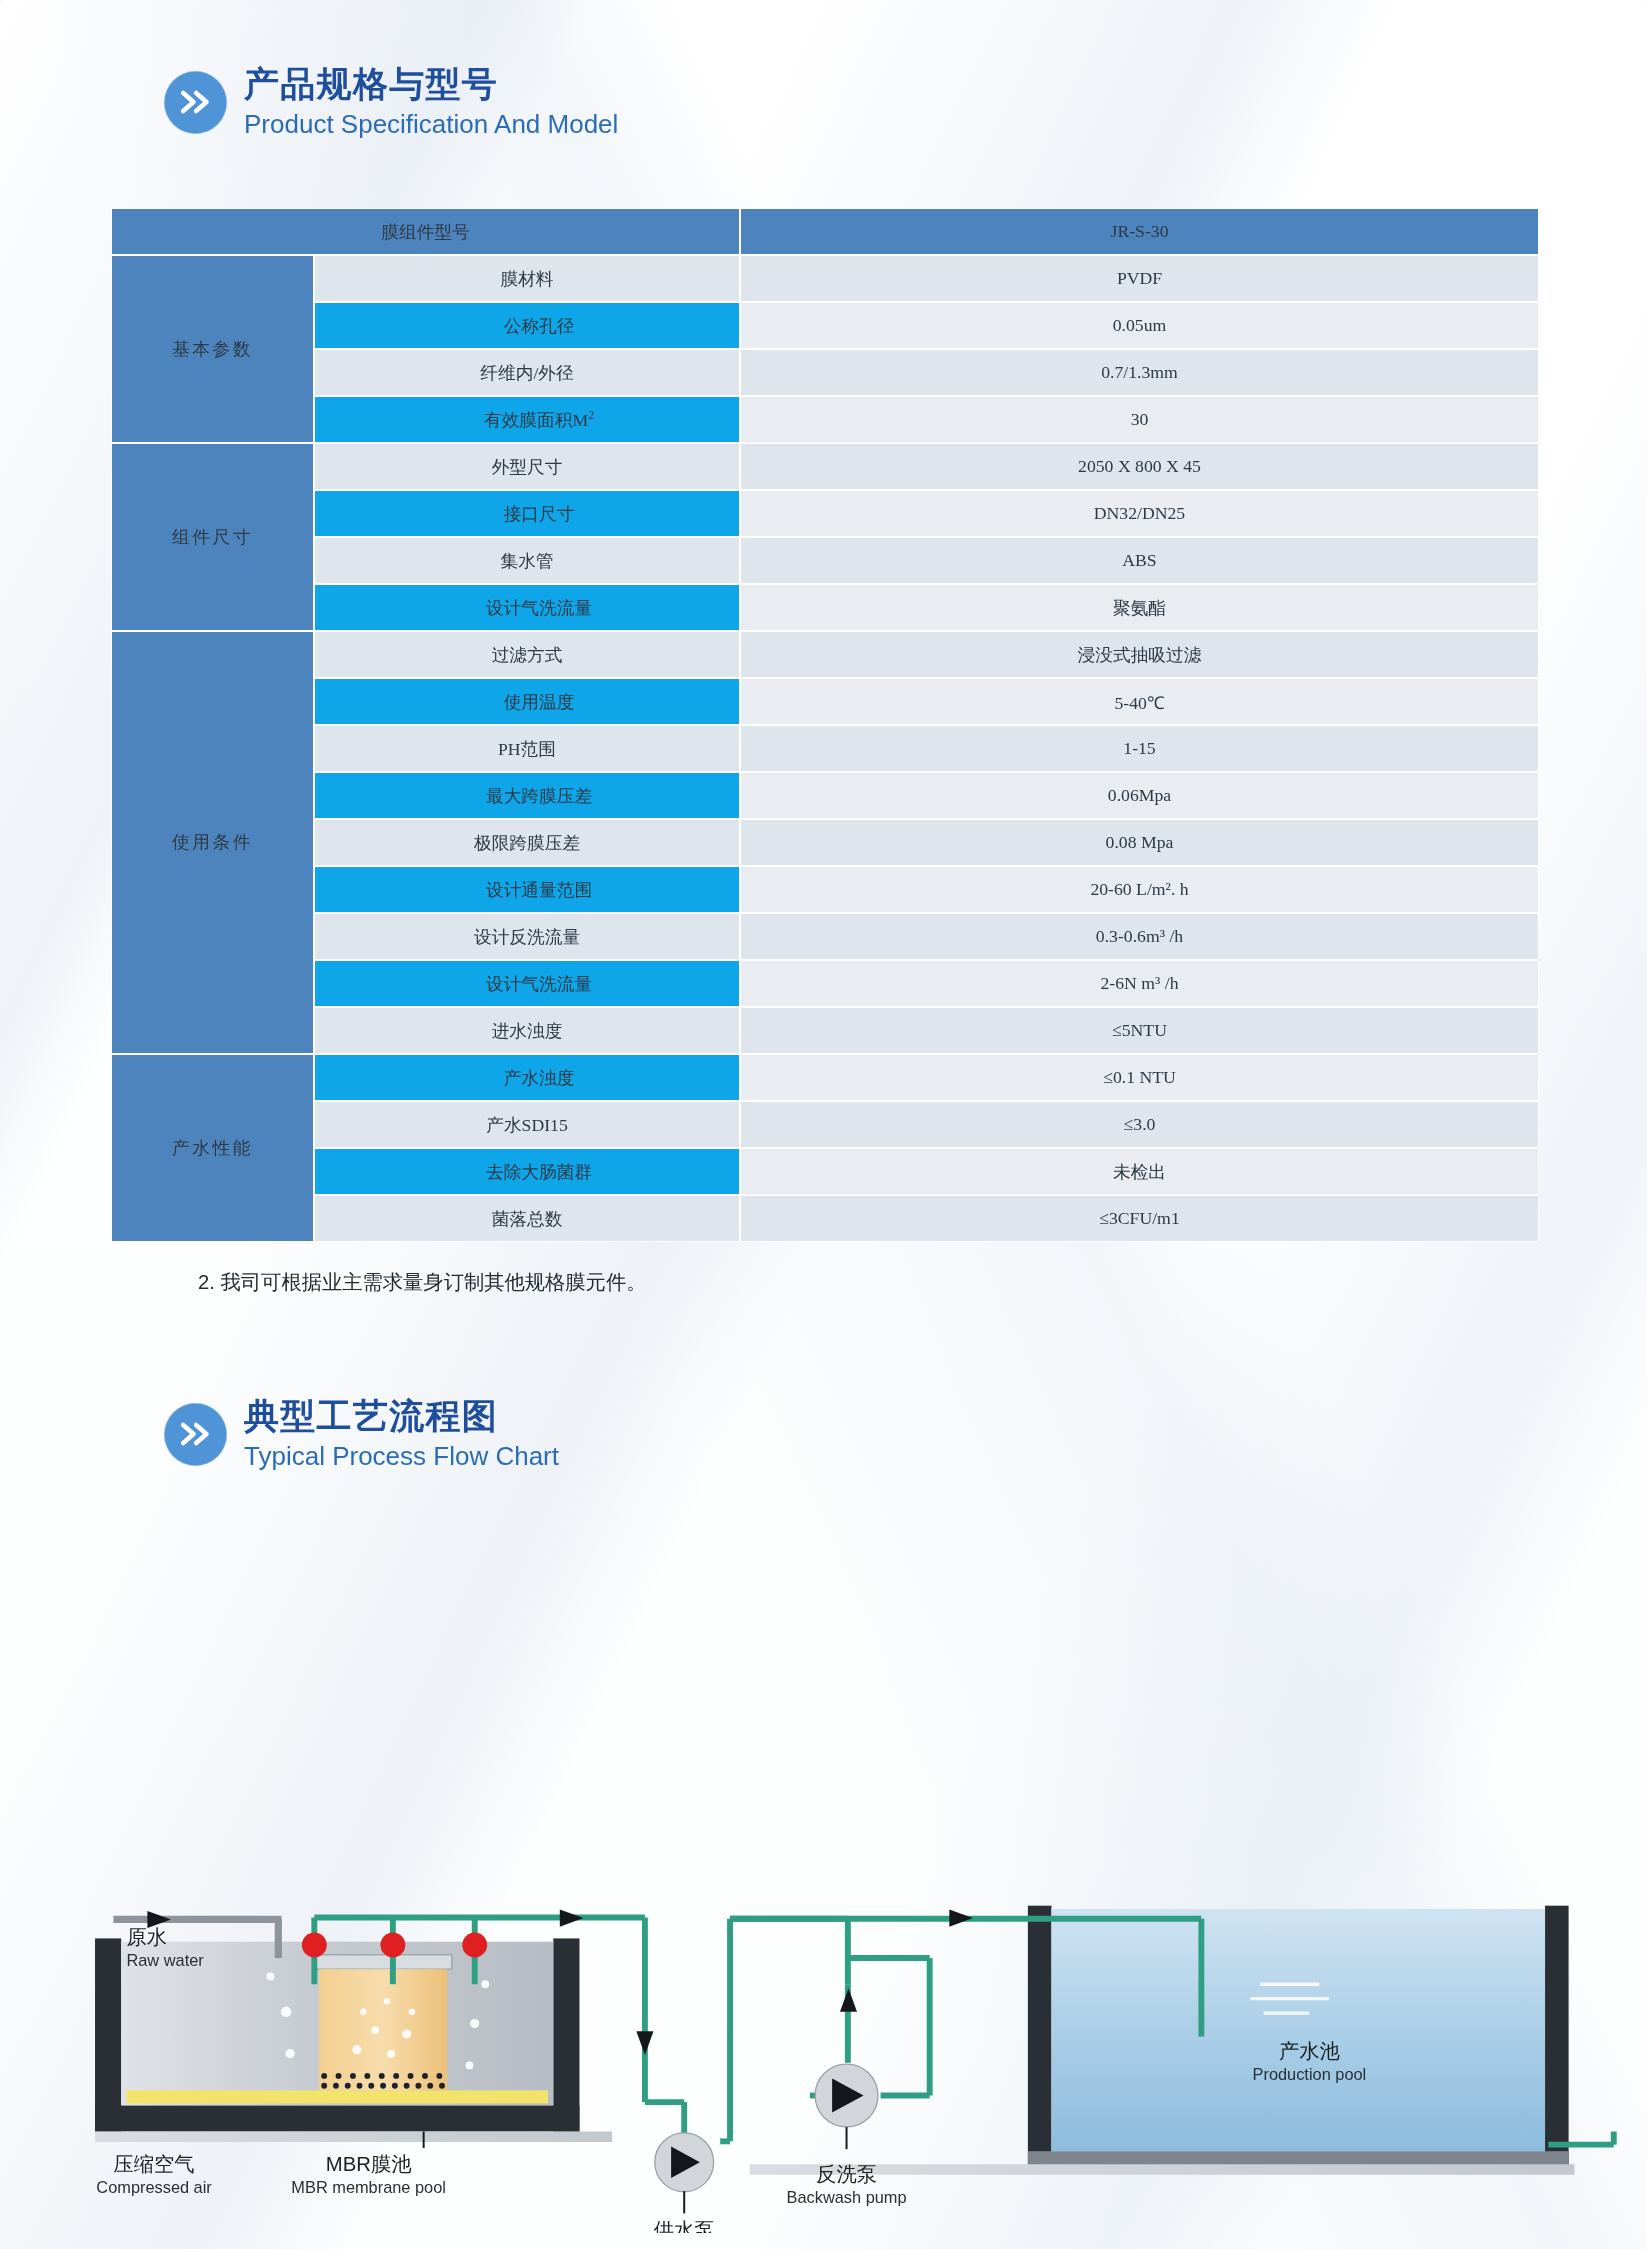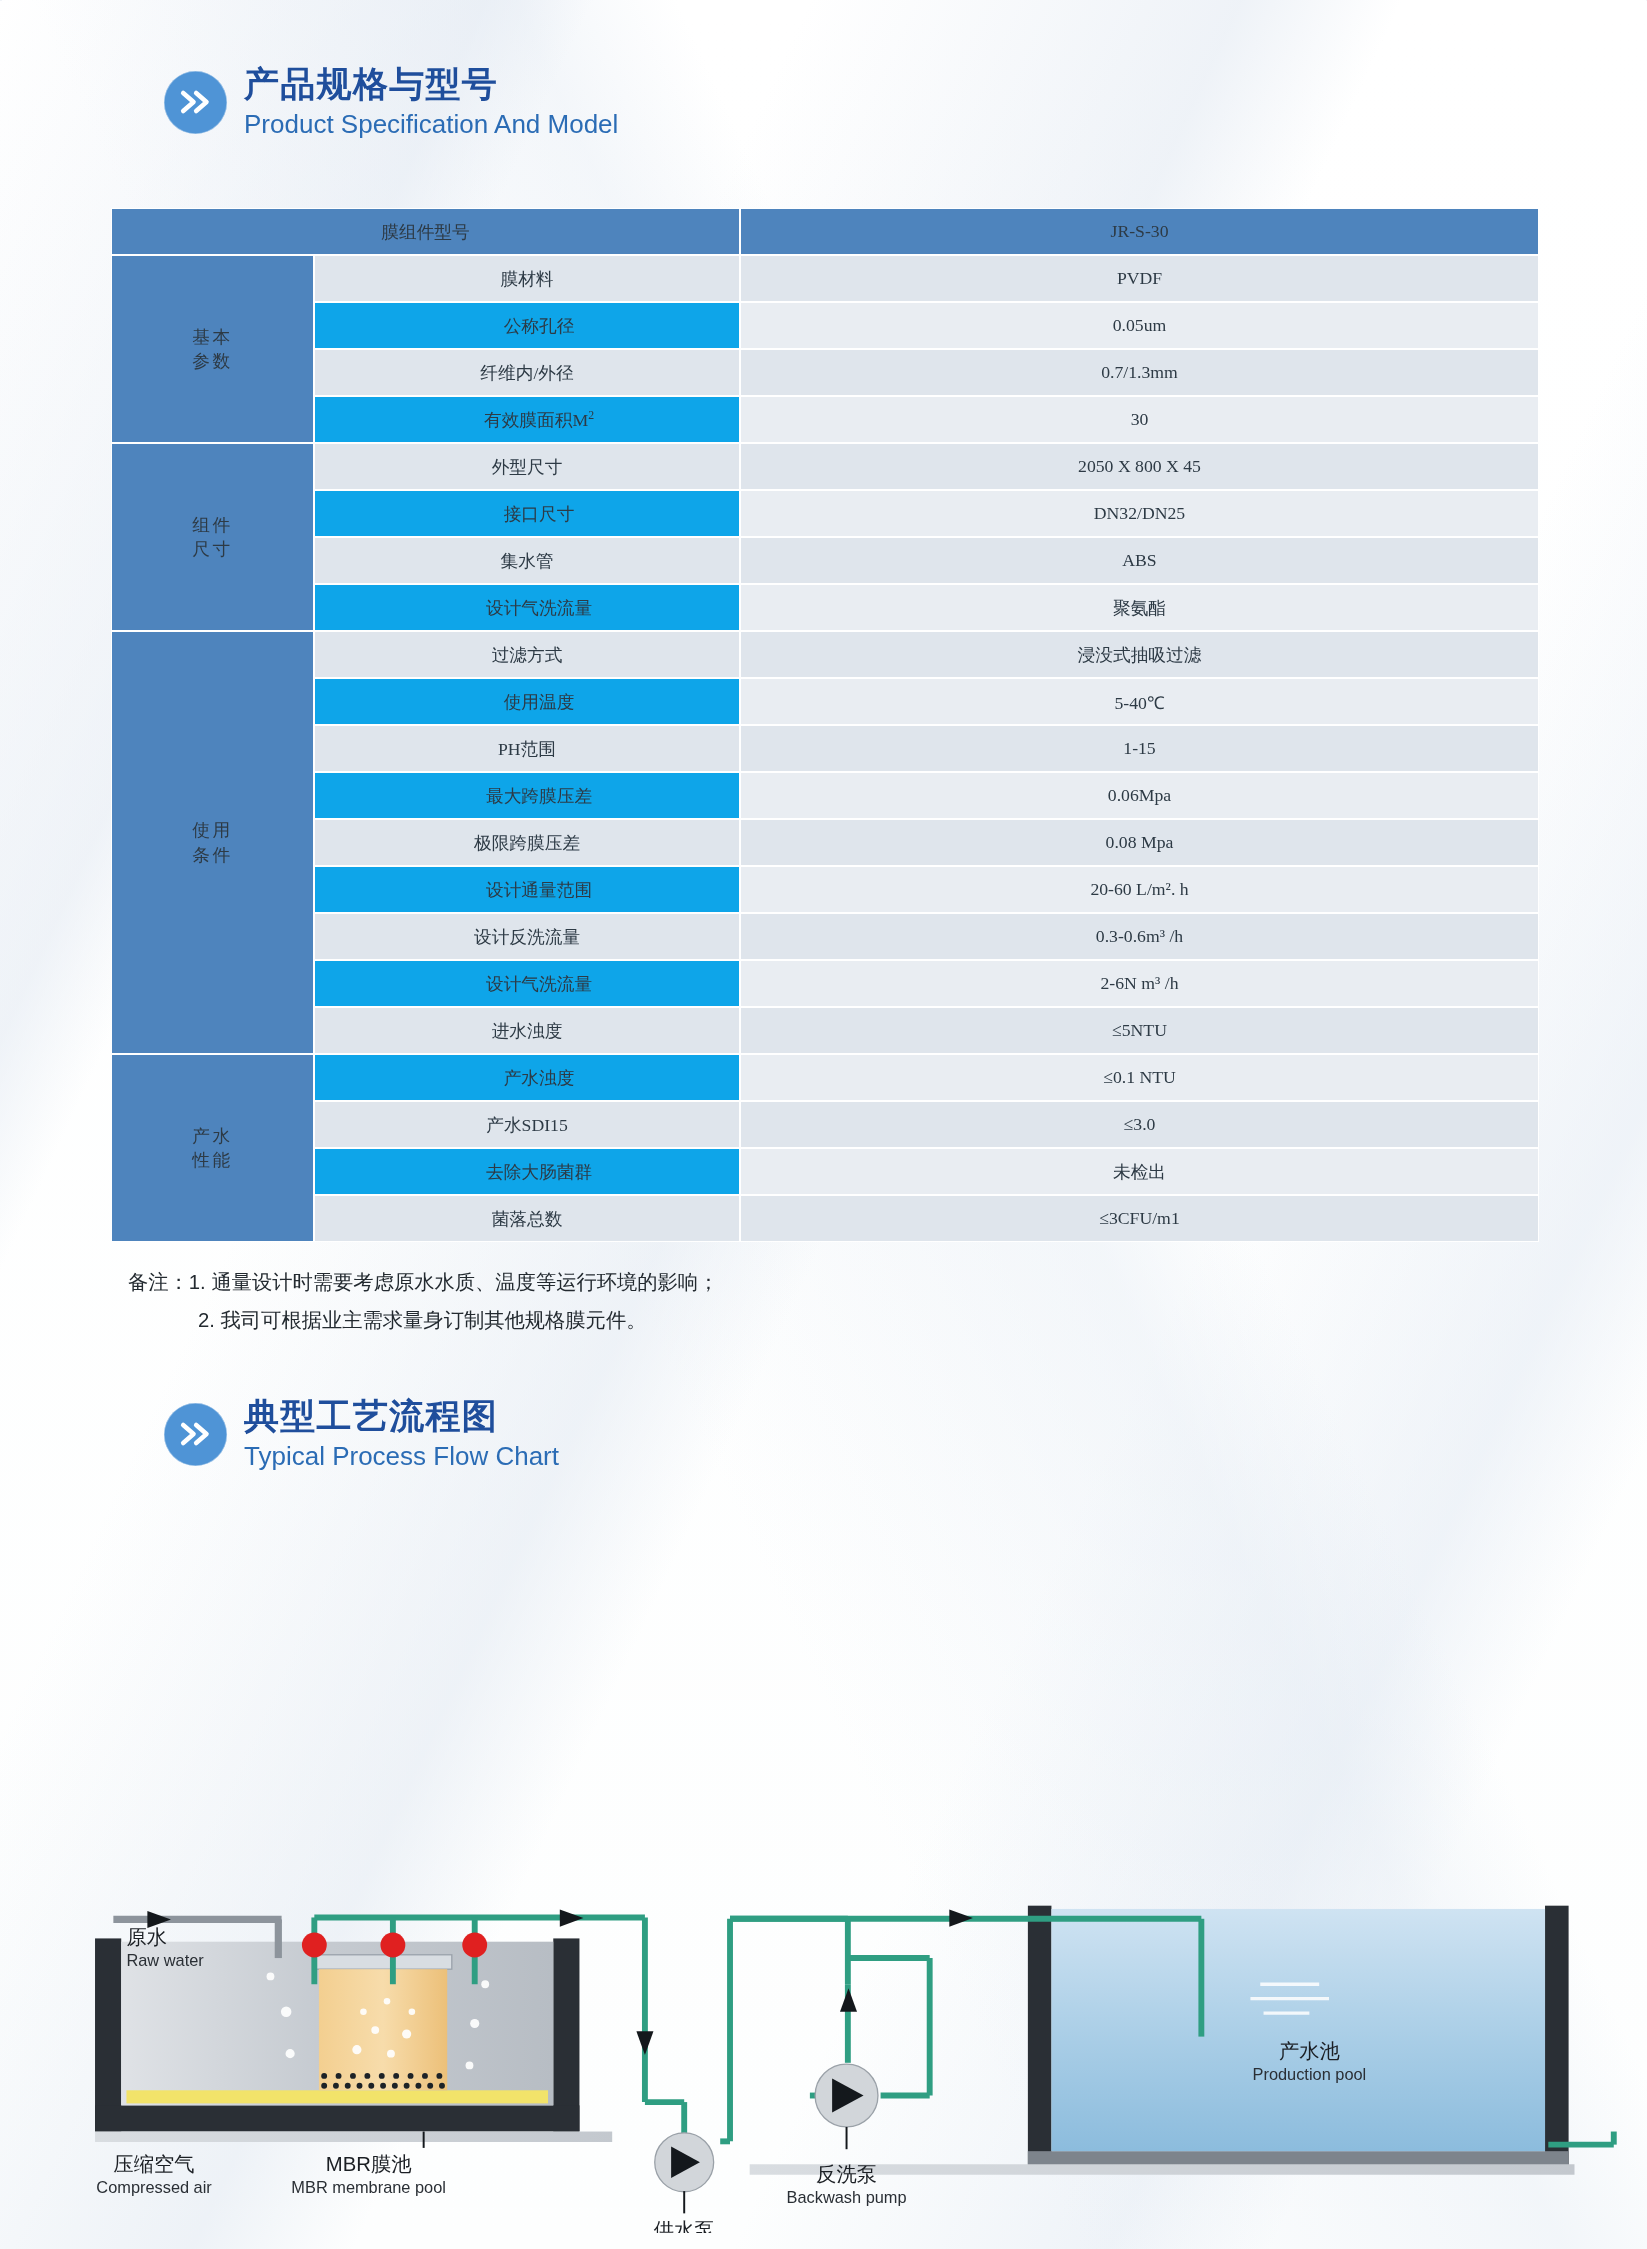--- a/index.html
+++ b/index.html
@@ -72,21 +72,21 @@
     background:#4e84bd;color:#ffffff;font-weight:normal;height:47px;
     font-size:19px;
     font-family:"Liberation Sans", sans-serif;
   }
   .grp{
     background:#4e84bd;color:#ffffff;width:203px;
     font-size:19.7px;letter-spacing:2.6px;
     font-family:"Liberation Sans", sans-serif;
   }
   .grp-inner{
-    display:flex;flex-direction:column;align-items:center;justify-content:center;
+    display:flex;flex-direction:row;align-items:center;justify-content:center;
     line-height:1.38;
   }
   .pname{
     background:#dfe5ec;width:426px;
     font-family:"Liberation Sans", sans-serif;
     font-size:19px;color:#27323c;
   }
   .pname.alt{background:#0ea5e9;padding-left:24px;}
   .pval{
     background:#dfe5ec;
@@ -249,21 +249,20 @@
           <td class="pval alt">未检出</td>
         </tr>
         <tr>
           <td class="pname">菌落总数</td>
           <td class="pval">≤3CFU/m1</td>
         </tr>
       </tbody>
   </table>
 
   <div class="remarks">
-    <div>备注：1. 通量设计时需要考虑原水水质、温度等运行环境的影响；</div>
     <div class="line2">2. 我司可根据业主需求量身订制其他规格膜元件。</div>
   </div>
 
   <div class="sec-head" id="sec2">
     <div class="chev-badge">
       <svg width="35" height="26" viewBox="0 0 54 40" aria-hidden="true">
         <polyline points="8,6 24,20 8,34" fill="none" stroke="#ffffff" stroke-width="7" stroke-linecap="round" stroke-linejoin="round"></polyline>
         <polyline points="28,6 44,20 28,34" fill="none" stroke="#ffffff" stroke-width="7" stroke-linecap="round" stroke-linejoin="round"></polyline>
       </svg>
     </div>

